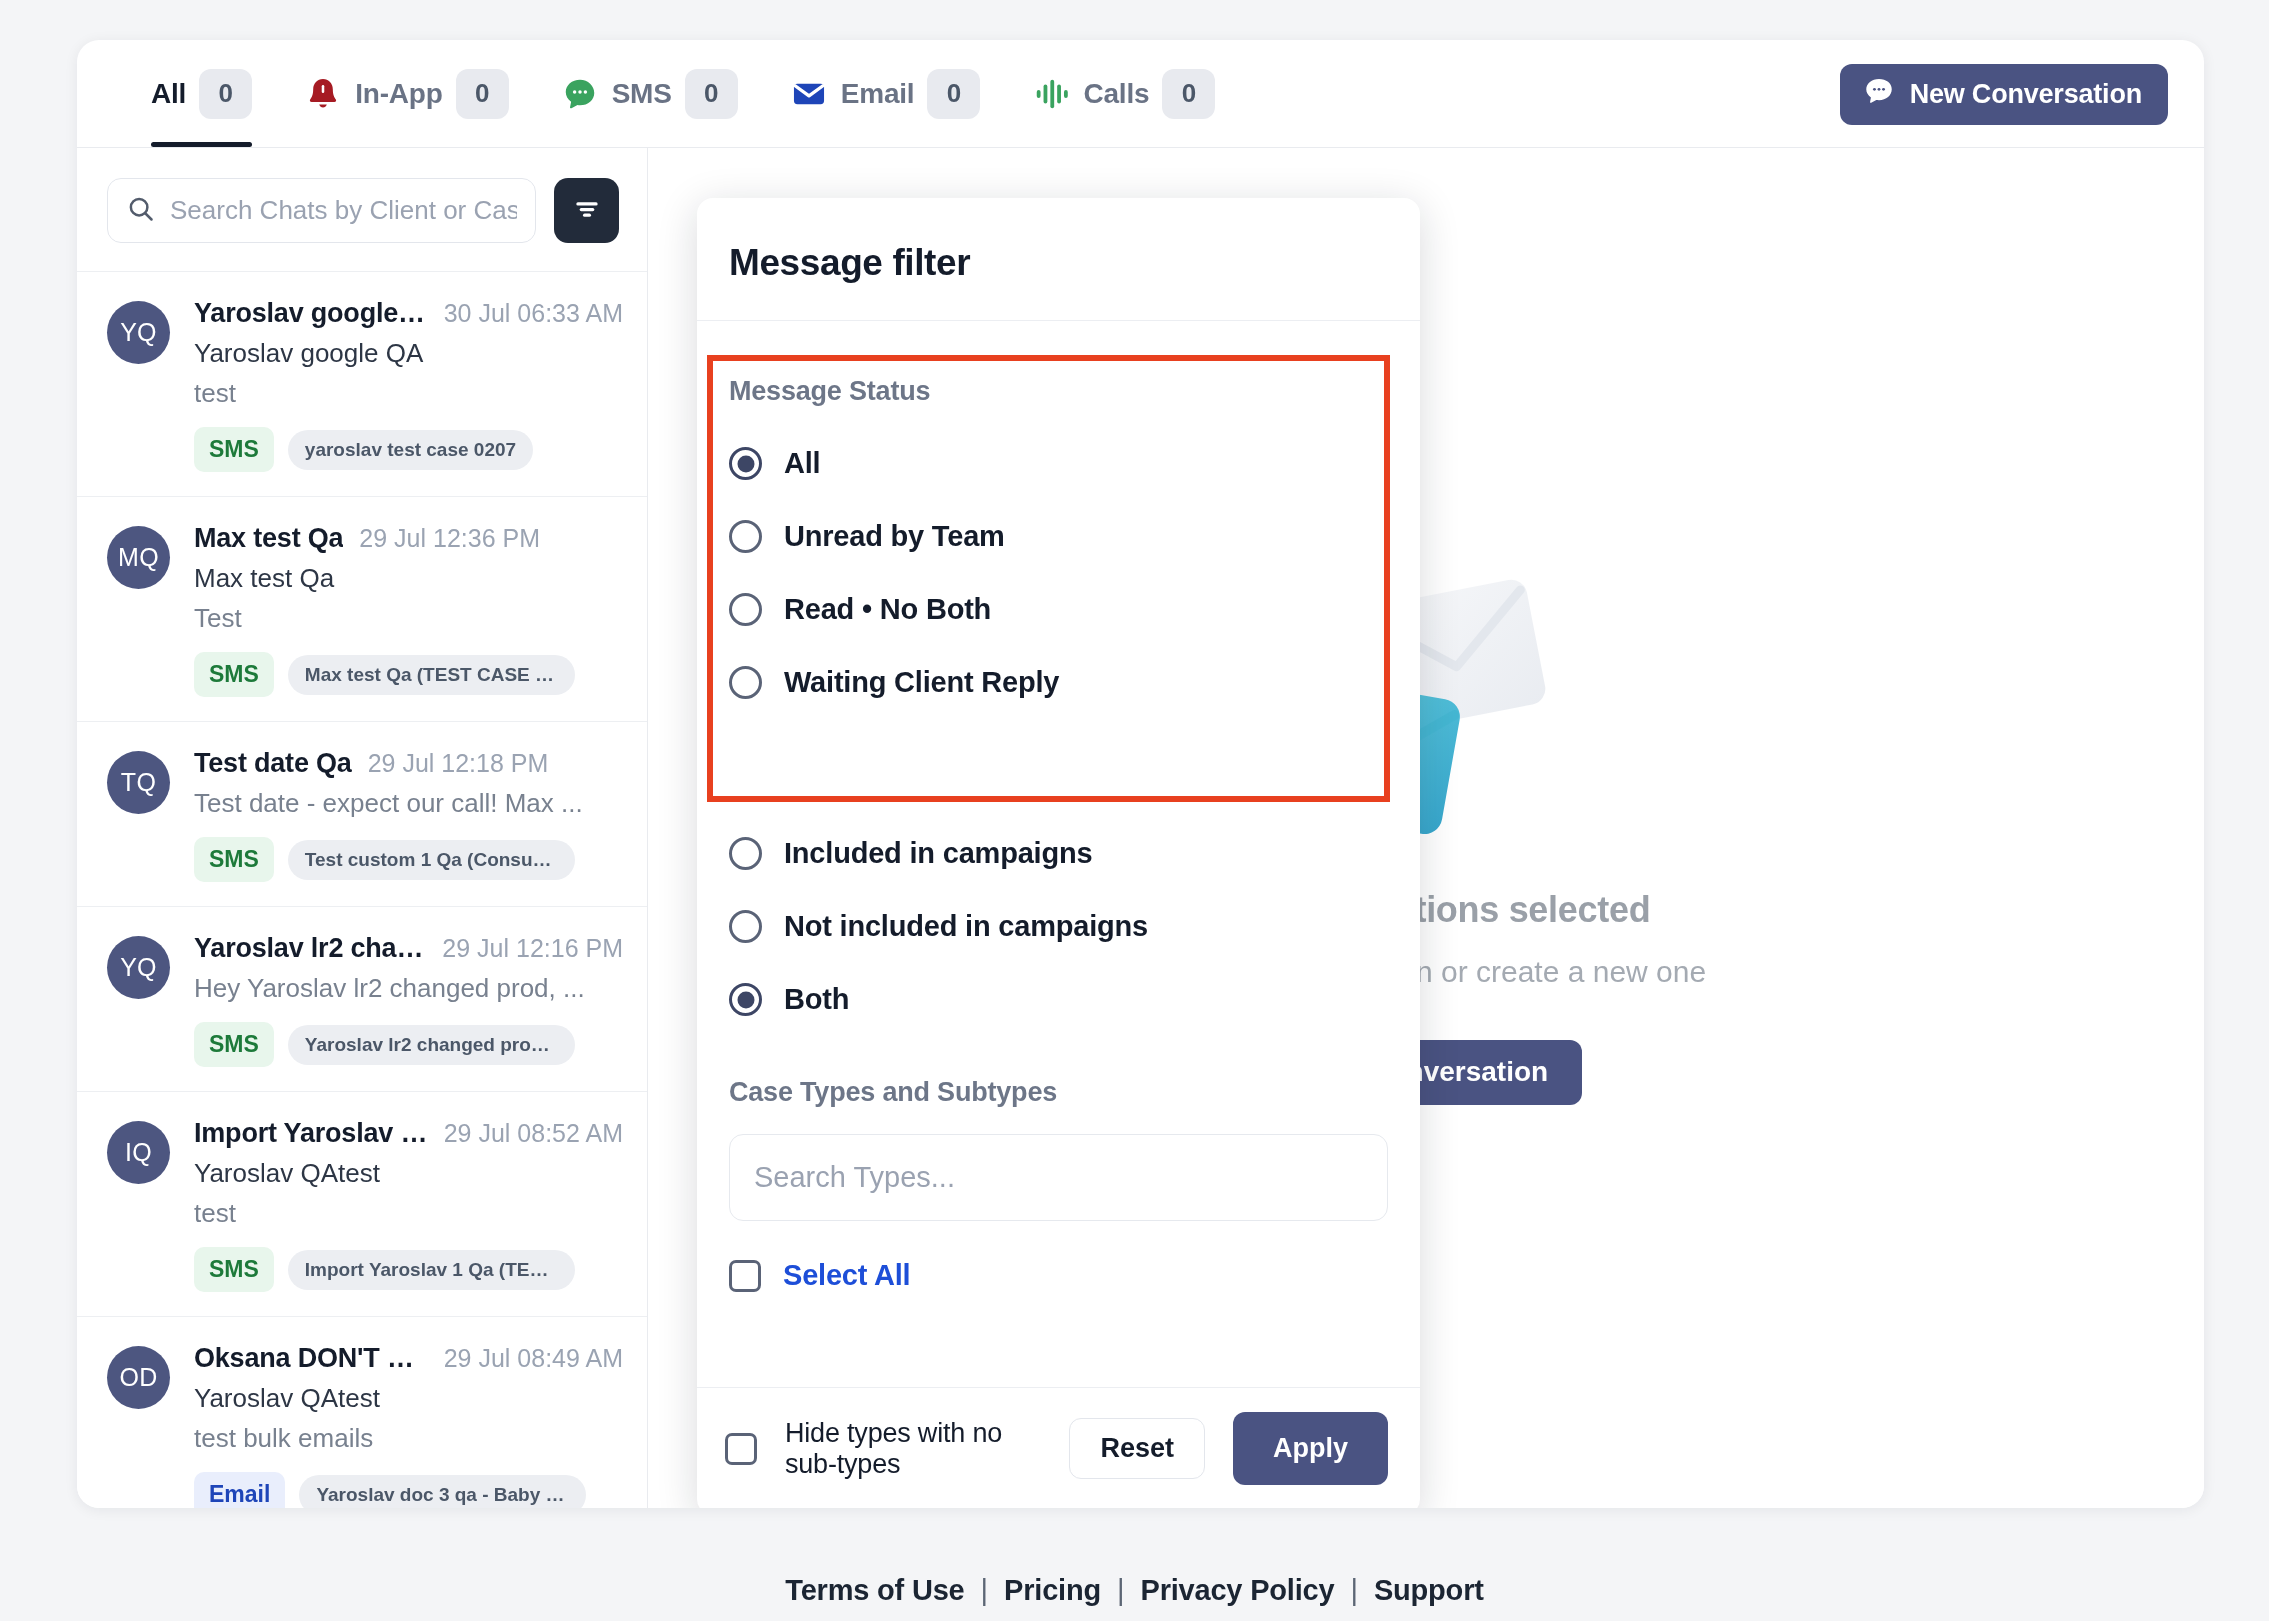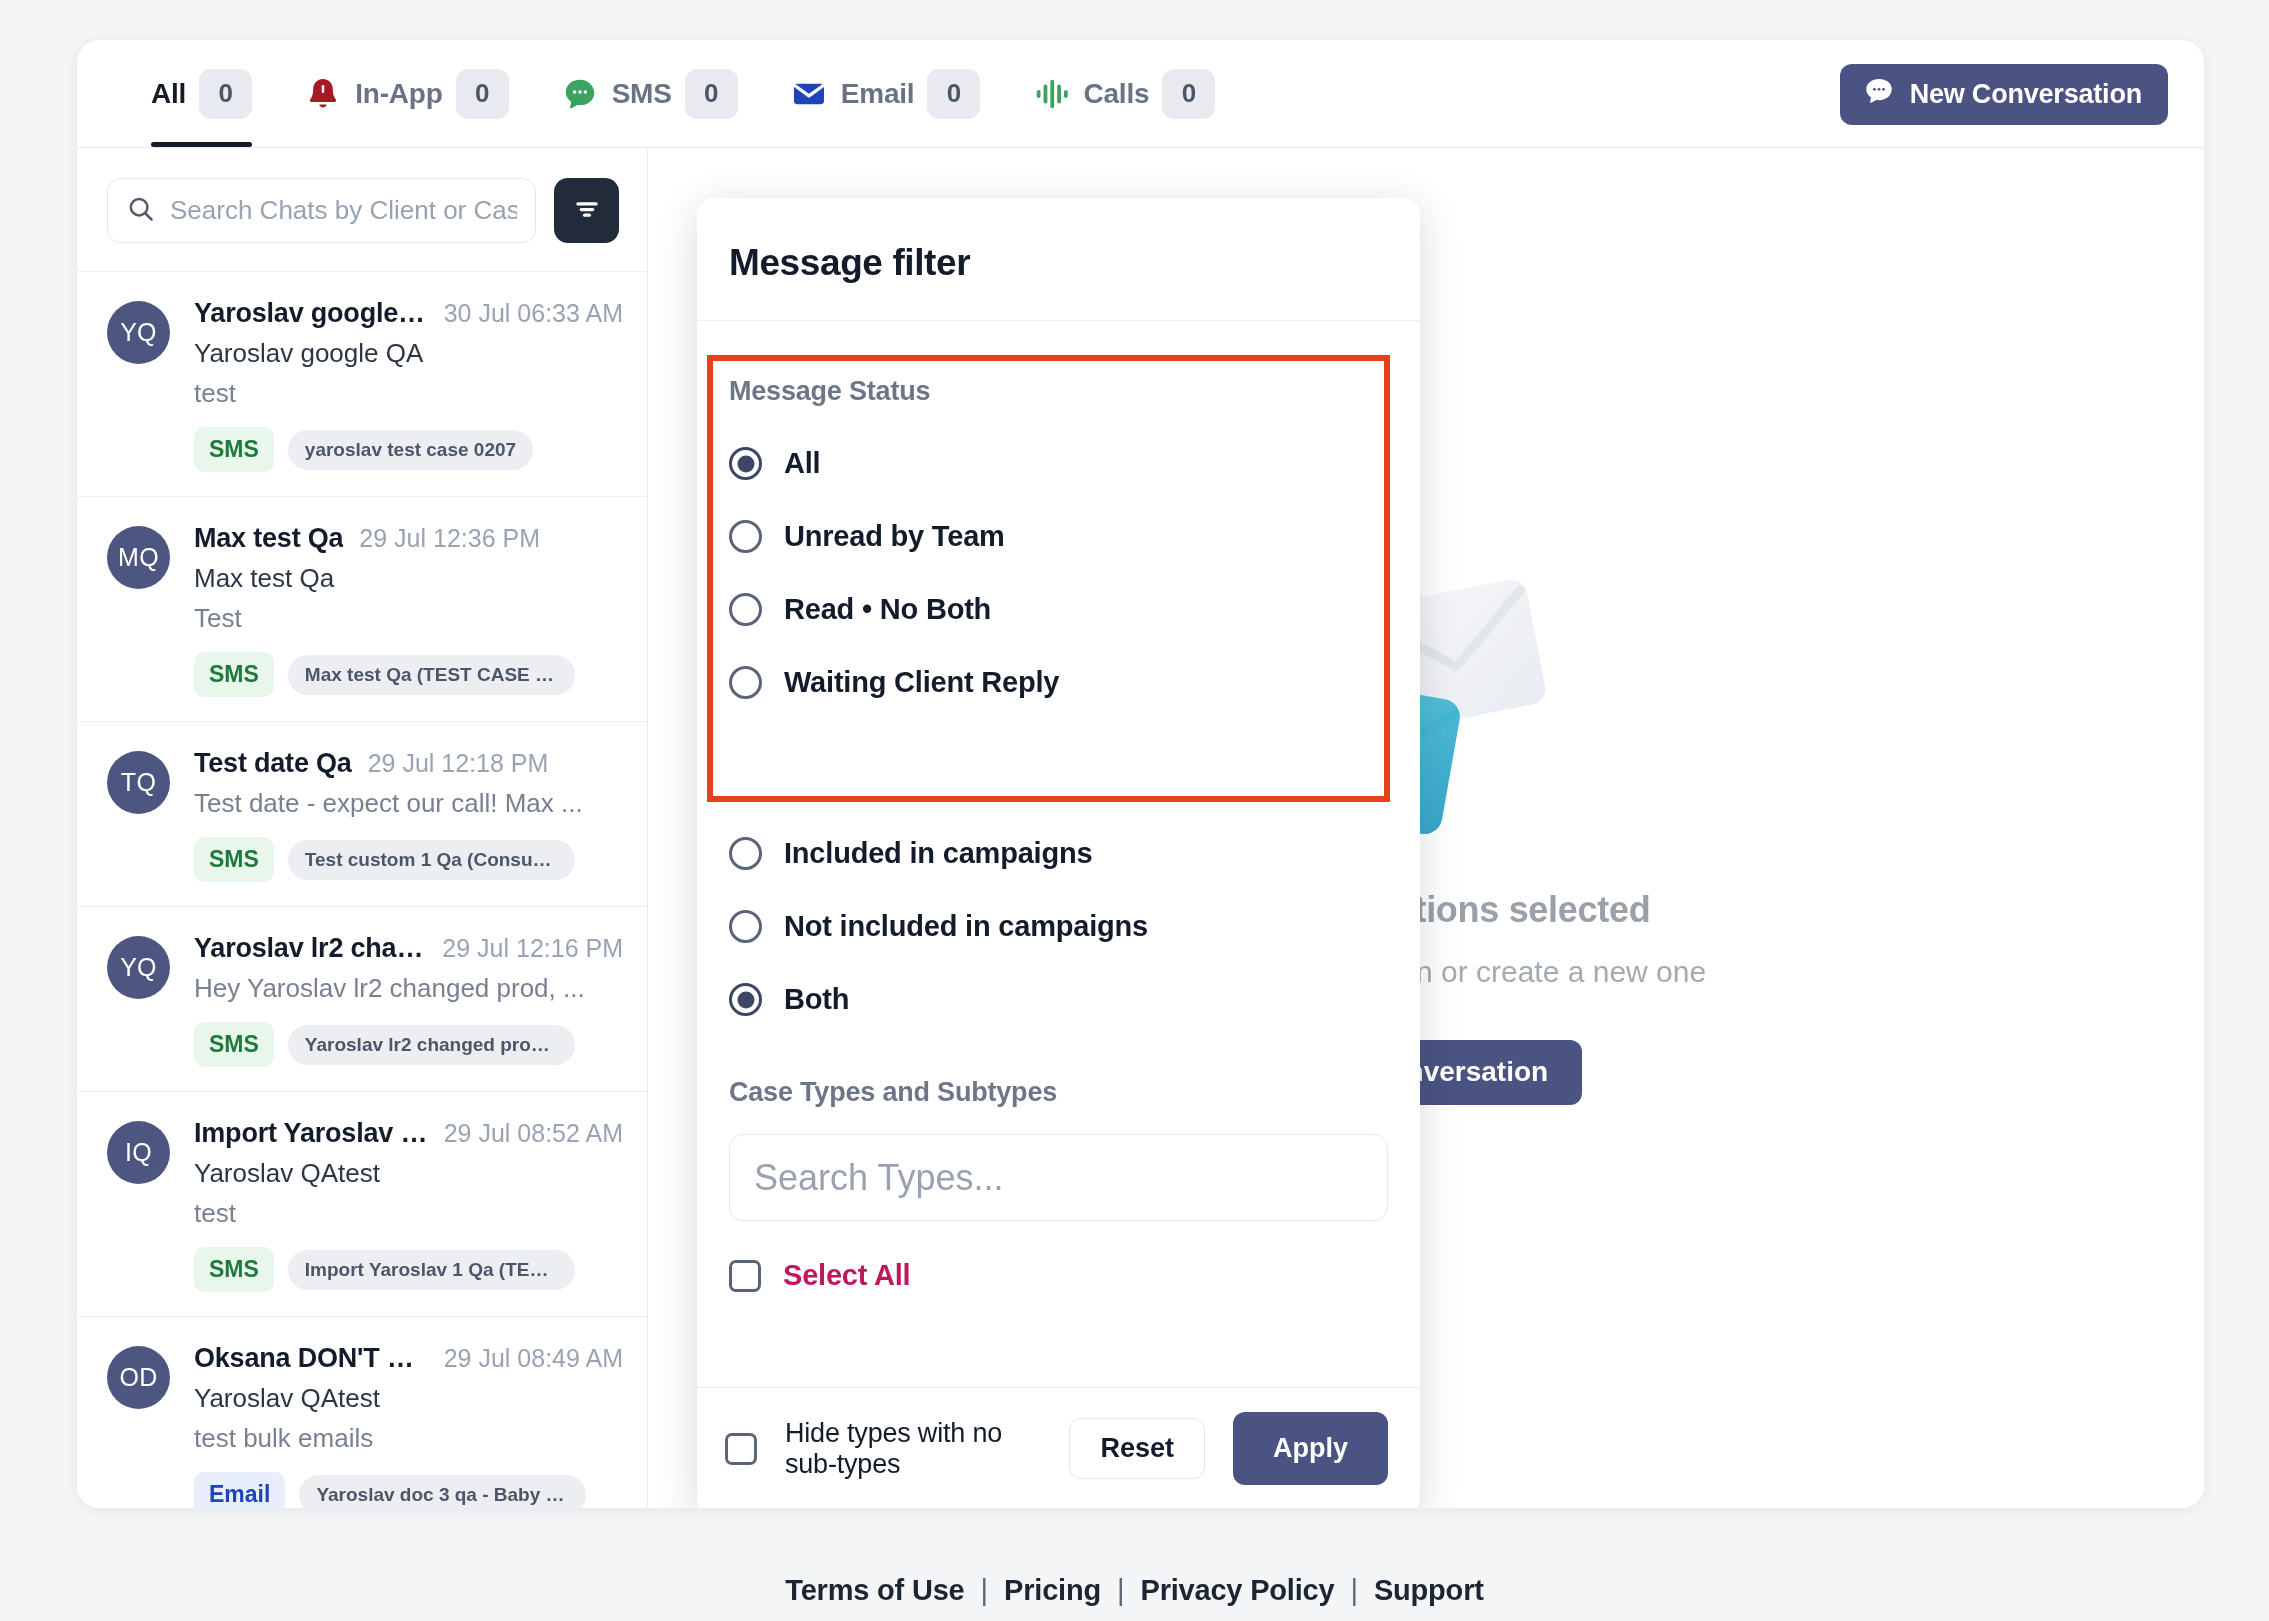--- a/index.html
+++ b/index.html
@@ -273,33 +273,33 @@
   .search-types {
     margin-top: 26px;
     height: 87px;
     border: 1px solid #e6e9ee;
     border-radius: 14px;
     display: flex; align-items: center;
     padding: 0 24px;
   }
   .search-types input {
     border: none; outline: none; background: transparent;
-    font-size: 36px; color: #3b82f6; width: 100%;
+    font-size: 29px; color: #3b82f6; width: 100%;
     font-family: "Liberation Sans", sans-serif;
   }
   .search-types input::placeholder { color: #9aa2b1; }
 
   .check-row { display: flex; align-items: center; gap: 22px; margin-top: 38px; cursor: pointer; }
   .checkbox {
     width: 32px; height: 32px; flex: none;
     border: 3px solid #5a6377;
     border-radius: 7px;
     background: #fff;
   }
-  .check-label { font-size: 29px; font-weight: 700; color: #be185d; letter-spacing: -0.2px; }
+  .check-label { font-size: 29px; font-weight: 700; color: #1d4ed8; letter-spacing: -0.2px; }
 
   .fp-footer {
     border-top: 1px solid #eceef2;
     padding: 24px 32px 30px 28px;
     display: flex; align-items: center; gap: 28px;
   }
   .footer-check-label { font-size: 27px; color: #141c2b; letter-spacing: -0.2px; }
   .btn-reset {
     margin-left: auto;
     height: 61px; padding: 0 30px;

